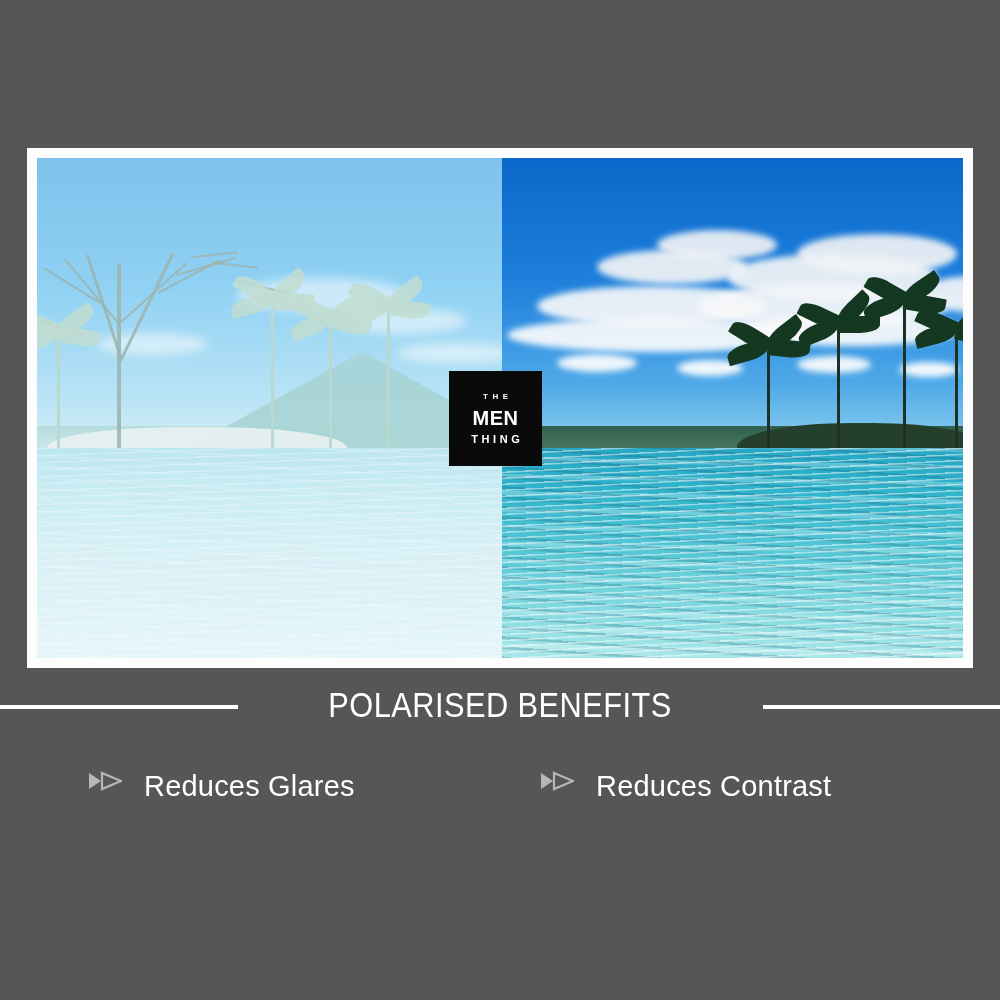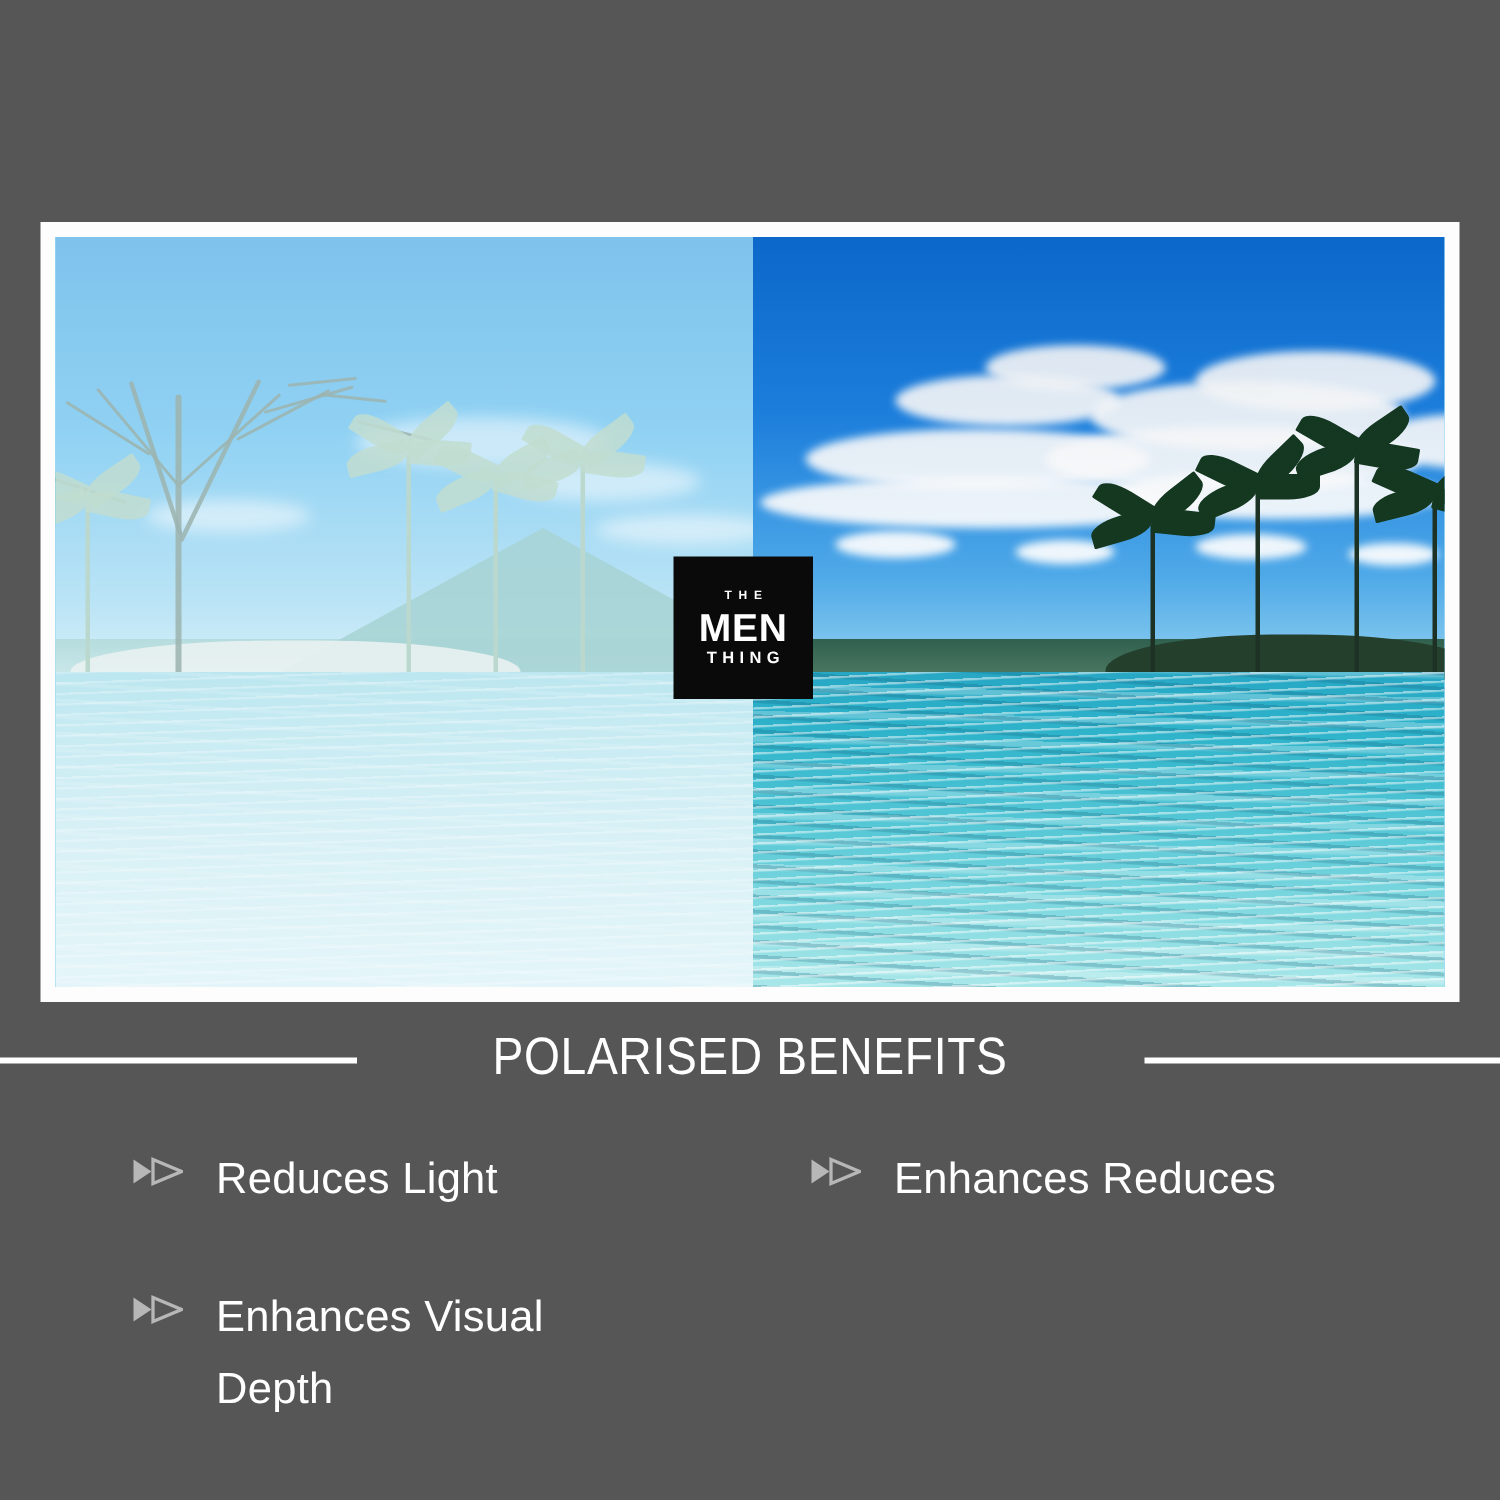--- a/index.html
+++ b/index.html
@@ -241,21 +241,21 @@
     font-weight: 700;
     font-size: 8px;
     letter-spacing: 4.5px;
     text-indent: 4.5px;
     line-height: 10px;
   }
   .logo-men {
     color: #ffffff;
     font-family: "Liberation Sans", sans-serif;
     font-weight: 700;
-    font-size: 26px;
+    font-size: 20px;
     letter-spacing: 0.5px;
     line-height: 28px;
     margin-top: 2px;
   }
   .logo-thing {
     color: #ffffff;
     font-family: "Liberation Sans", sans-serif;
     font-weight: 700;
     font-size: 11px;
     letter-spacing: 3.6px;
@@ -476,35 +476,28 @@
     <div class="benefits-title">POLARISED BENEFITS</div>
   </div>
 
   <div class="benefits-grid">
 
     <div class="benefit">
       <svg class="bullet-icon" viewBox="0 0 34 20">
         <polygon points="1,2 13,10 1,18" fill="#b7b7b7"></polygon>
         <polygon points="14,2 33,10 14,18" fill="none" stroke="#b7b7b7" stroke-width="2.2"></polygon>
       </svg>
-      <div class="benefit-text">Reduces Light</div>
+      <div class="benefit-text">Reduces Glares</div>
     </div>
 
     <div class="benefit">
       <svg class="bullet-icon" viewBox="0 0 34 20">
         <polygon points="1,2 13,10 1,18" fill="#b7b7b7"></polygon>
         <polygon points="14,2 33,10 14,18" fill="none" stroke="#b7b7b7" stroke-width="2.2"></polygon>
       </svg>
-      <div class="benefit-text">Enhances Reduces</div>
+      <div class="benefit-text">Reduces Contrast</div>
     </div>
 
-    <div class="benefit">
-      <svg class="bullet-icon" viewBox="0 0 34 20">
-        <polygon points="1,2 13,10 1,18" fill="#b7b7b7"></polygon>
-        <polygon points="14,2 33,10 14,18" fill="none" stroke="#b7b7b7" stroke-width="2.2"></polygon>
-      </svg>
-      <div class="benefit-text" style="max-width:255px;">Enhances Visual Depth</div>
-    </div>
 
 
   </div>
 
 </div>
 
 </body></html>

